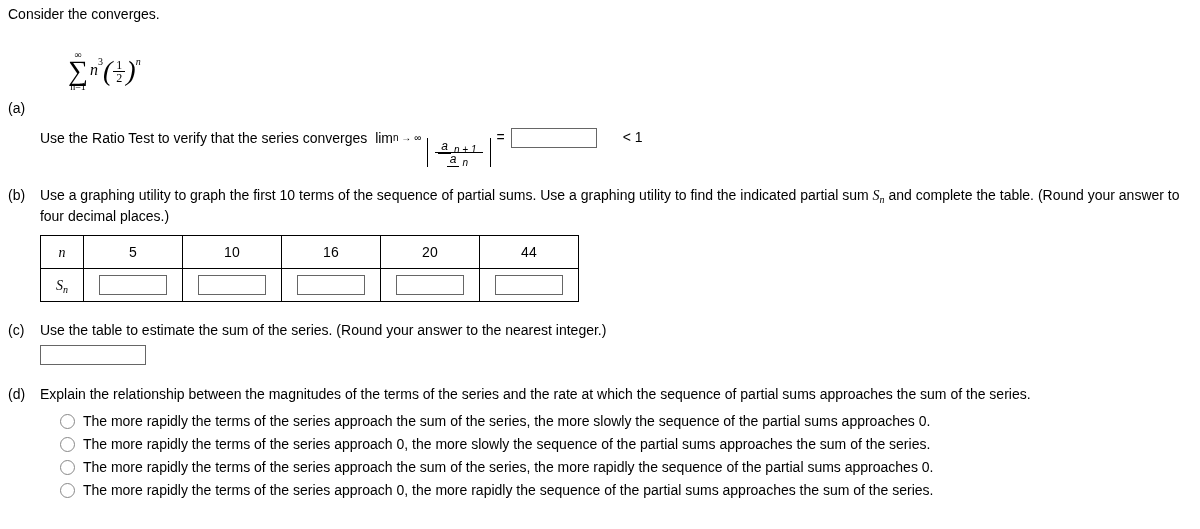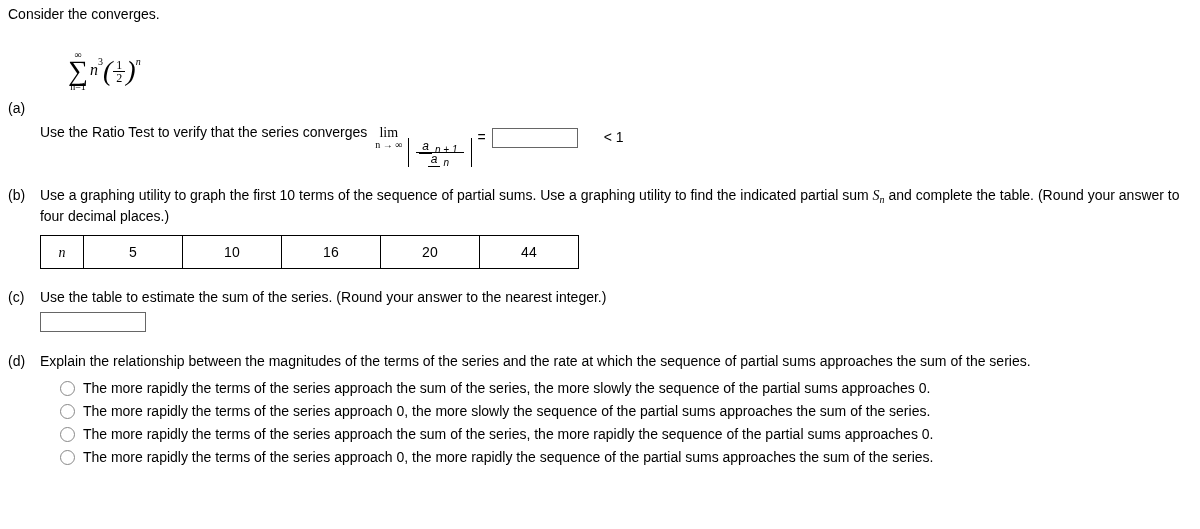--- a/index.html
+++ b/index.html
@@ -38,22 +38,22 @@
   .frac span:last-child { padding: 0 3px; }
   .paren-big { font-size: 28px; font-family: "Times New Roman", serif; vertical-align: middle; line-height:0.8; }
   .sup { font-size: 10px; position: relative; top: -10px; font-style: italic; }
   .sub { font-size: 10px; position: relative; top: 3px; font-style: italic; }
 
   .limit-row {
     display: inline-flex; align-items: center; gap: 6px;
     margin-left: 4px;
   }
   .lim-block {
-    display: inline-flex; flex-direction: column; align-items:center;
-    font-family: Liberation Serif, serif; line-height:1;
+    display: inline-flex; flex-direction: row; align-items:center;
+    font-family: Liberation Sans, sans-serif; line-height:1;
   }
   .lim-block .lim-top { font-size: 14px; }
   .lim-block .lim-bot { font-size: 10px; }
   .abs-bar {
     display: inline-flex; align-items: flex-end;
     border-left: 1px solid #000; border-right: 1px solid #000;
     padding: 2px 6px;
     font-family: Liberation Sans, sans-serif;
     margin-top: 30px;
   }
@@ -136,20 +136,30 @@
     <table class="partial">
       <tbody>
           <tr>
         <td class="hdr">n</td>
         <td>5</td>
         <td>10</td>
         <td>16</td>
         <td>20</td>
         <td>44</td>
       </tr>
+      <tr>
+        <td class="hdr">
+          <span style="font-style:italic;">S</span><span class="sub">n</span>
+        </td>
+        <td><input class="text-in w62" type="text" style=""></td>
+        <td><input class="text-in w62" type="text" style=""></td>
+        <td><input class="text-in w62" type="text" style=""></td>
+        <td><input class="text-in w62" type="text" style=""></td>
+        <td><input class="text-in w62" type="text" style=""></td>
+      </tr>
     </tbody>
       </table>
   </span>
 </div>
 
 
 <div class="block">
   <span class="part-label">(c)</span>
   <span class="part-body">
     <span>Use the table to estimate the sum of the series. (Round your answer to the nearest integer.)</span><br>

